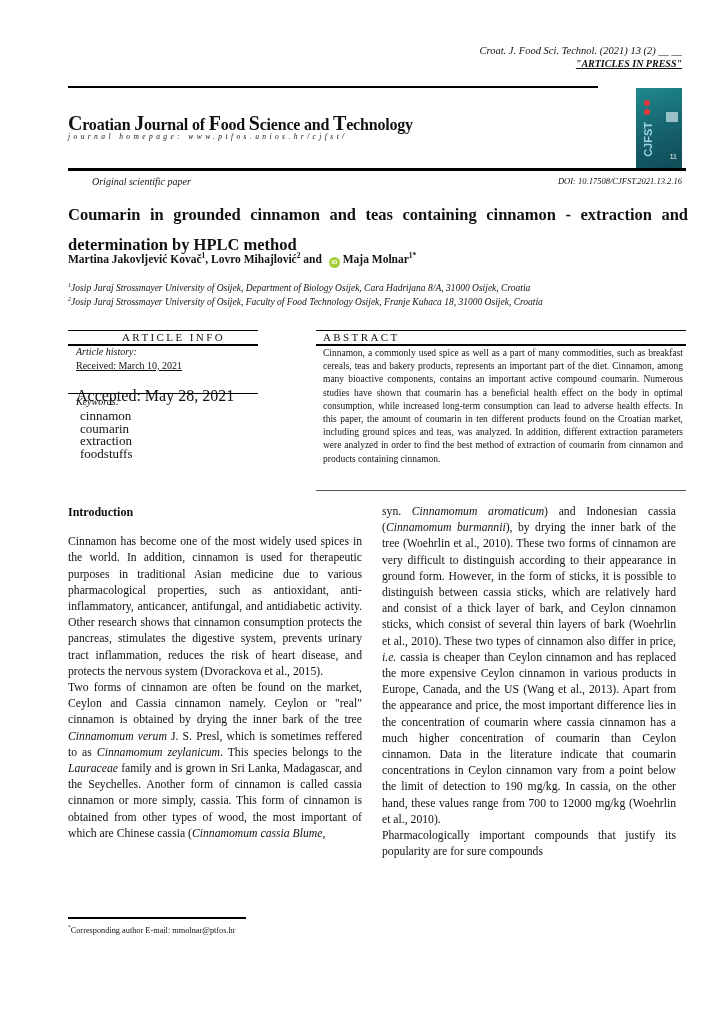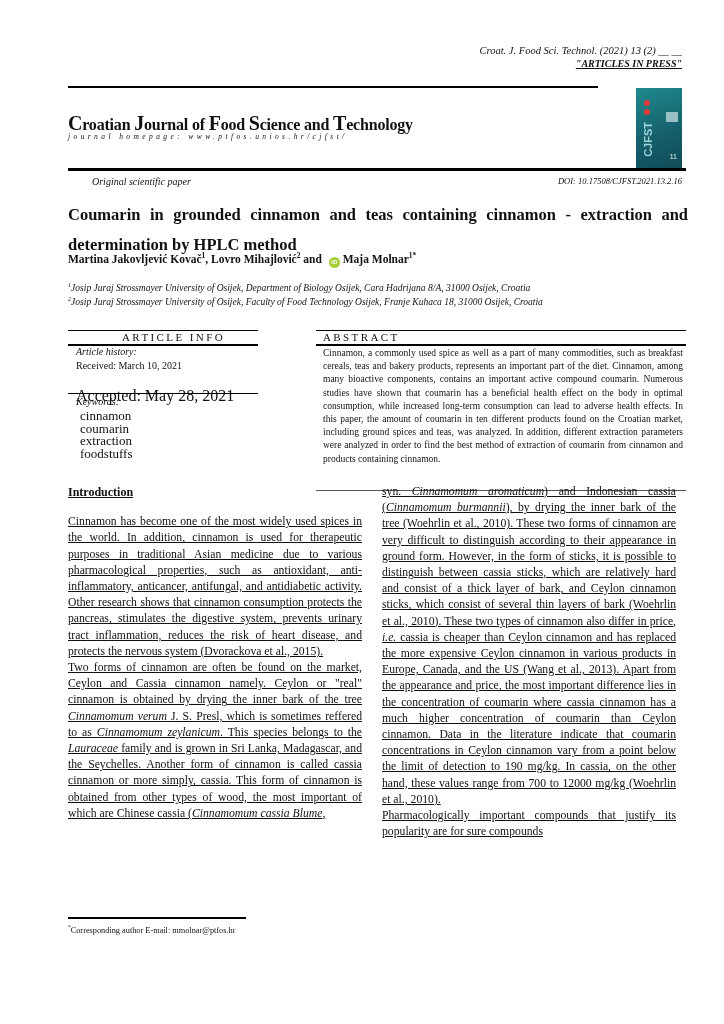--- a/index.html
+++ b/index.html
@@ -22,31 +22,31 @@
   .doi { right:42px; top:176px; font-style:italic; font-size:8.5px; }
   .paper-title { left:68px; top:200px; width:620px; font-weight:bold; font-size:16.5px; line-height:30px; text-align:justify; }
   .authors { left:68px; top:253px; font-weight:bold; font-size:11.5px; }
   .orcid { display:inline-block; width:11px; height:11px; border-radius:50%; background:#a6ce39; color:#fff; font-size:6px; text-align:center; line-height:11px; vertical-align:-1px; margin:0 3px 0 4px; font-family:"Liberation Sans",sans-serif; }
   .affils { left:68px; top:281px; font-style:italic; font-size:9.5px; line-height:14px; }
   sup { font-size:65%; line-height:0; }
   .info-rule-top { left:68px; top:330px; width:190px; height:1px; background:#000; }
   .info-head { left:76px; top:331px; font-size:11px; letter-spacing:2.4px;margin-left:46px; }
   .info-rule-2 { left:68px; top:344px; width:190px; height:1.5px; background:#000; }
   .history-label { left:76px; top:346px; font-style:italic; font-size:10px; }
-  .received { left:76px; top:360px; font-size:10px; }
+  .received { left:76px; top:360px; font-size:10px;text-decoration:underline; }
   .accepted { left:76px; top:387px; font-size:16px; }
   .info-rule-3 { left:68px; top:393px; width:190px; height:1px; background:#000; }
   .kw-label { left:76px; top:396px; font-style:italic; font-size:10px; }
   .kw-list { left:80px; top:410px; font-size:13px; line-height:12.5px; }
   .abs-rule-top { left:316px; top:330px; width:370px; height:1px; background:#000; }
   .abs-head { left:323px; top:331px; font-size:11px; letter-spacing:2.4px; }
   .abs-rule-2 { left:316px; top:344px; width:370px; height:1.5px; background:#000; }
   .abstract { left:323px; top:347px; width:360px; font-size:9.5px; line-height:13.2px; text-align:justify; }
   .abs-rule-bot { left:316px; top:490px; width:370px; height:1px; background:#555; }
-  .col { top:484px; width:294px; font-size:11.7px; line-height:16.2px; text-align:justify;text-decoration:underline; }
+  .col { top:504px; width:294px; font-size:11.7px; line-height:16.2px; text-align:justify; }
   .col-left { left:68px; }
   .col-right { left:382px; }
   .intro-head { font-weight:bold; font-size:12px; margin-bottom:14px; }
   .col p { margin:0; }
   .fn-rule { left:68px; top:917px; width:178px; height:1.5px; background:#000; }
   .footnote { left:68px; top:926px; font-size:8.3px; }
 </style>
 </head>
 <body>
 

